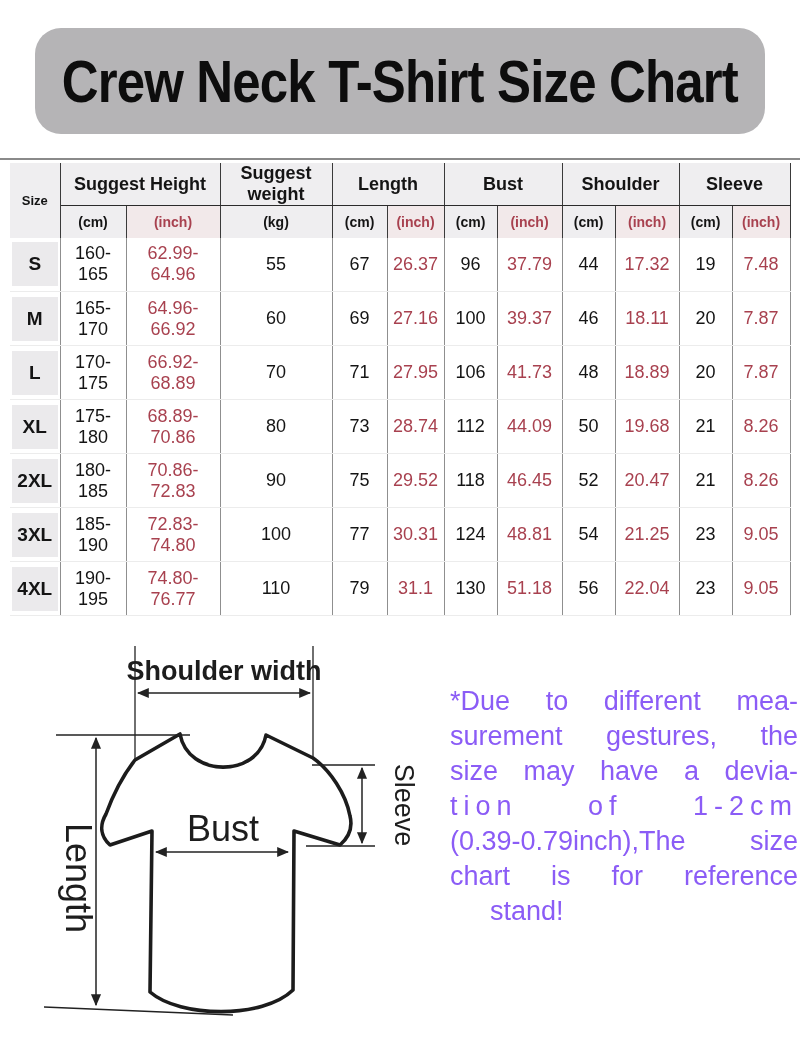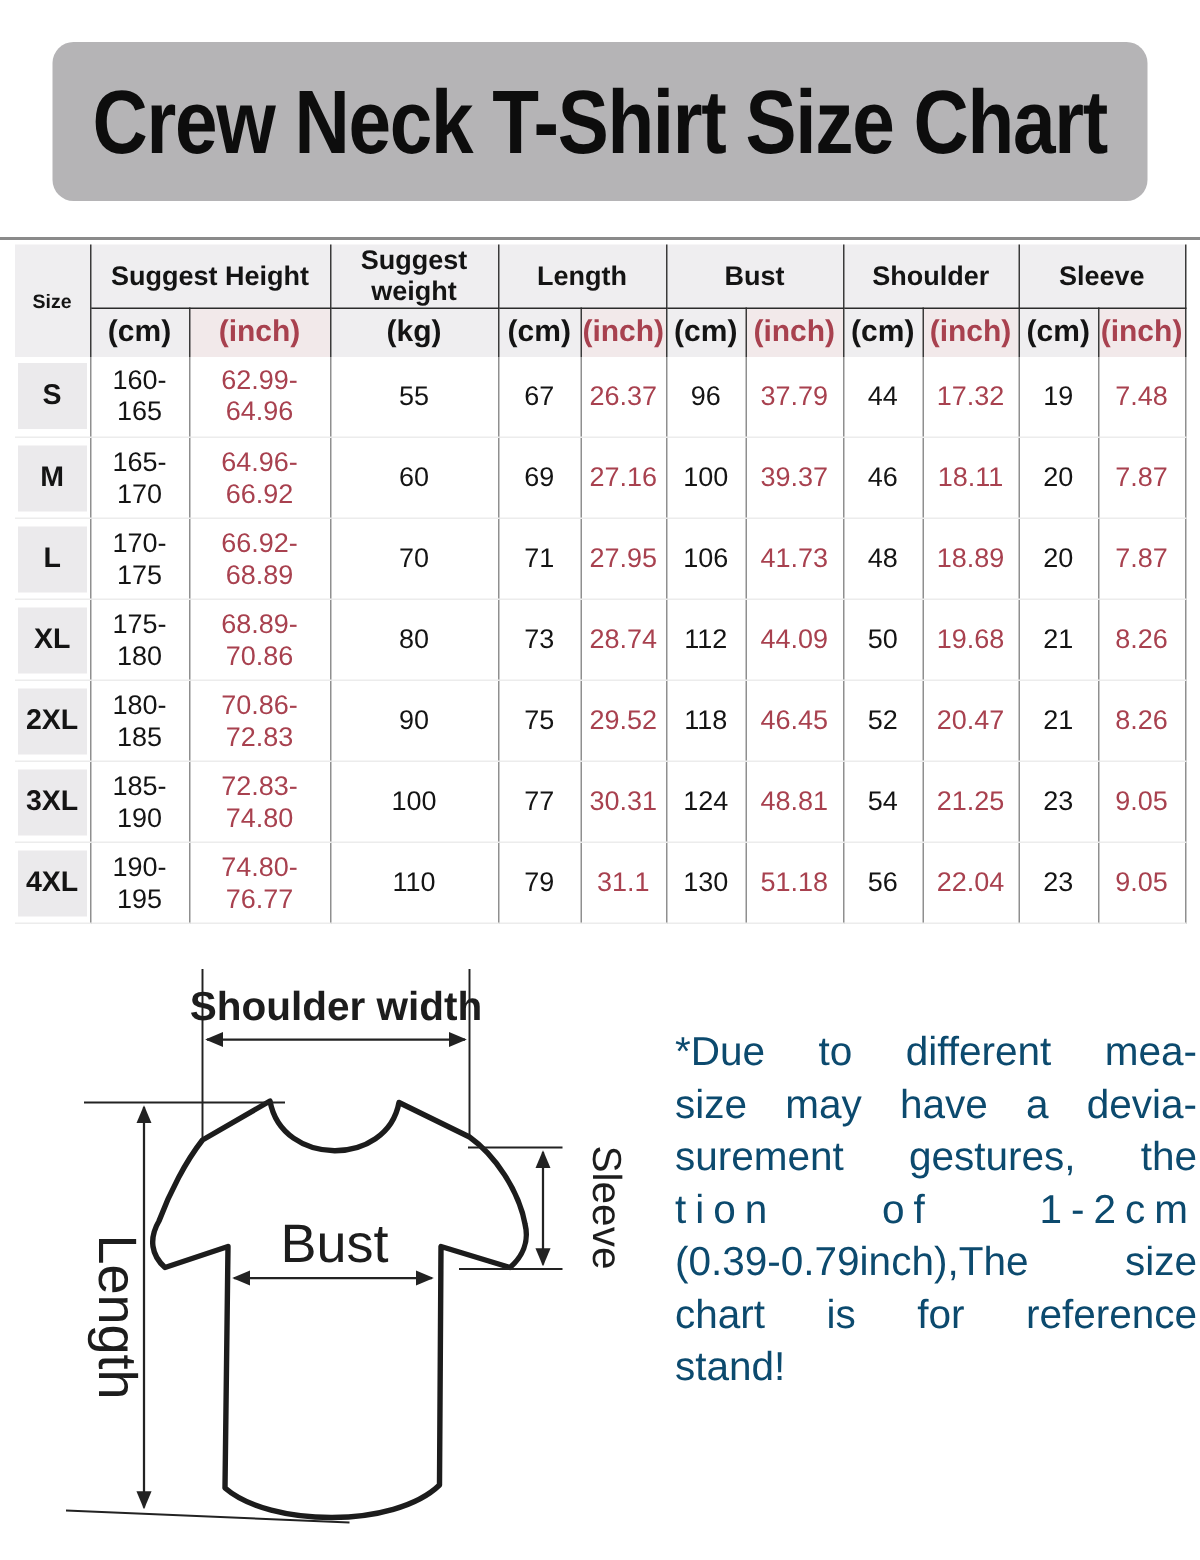--- a/index.html
+++ b/index.html
@@ -5,40 +5,40 @@
   * { box-sizing: border-box; }
   html,body { margin:0; padding:0; }
   body {
     width:800px; height:1040px; background:#ffffff; overflow:hidden;
     font-family:"Liberation Sans","DejaVu Sans",sans-serif; color:#111;
   }
 
   
   .banner {
     width:730px; height:106px; margin:28px auto 0;
-    background:#b5b4b6; border-radius:14px;
+    background:#b5b4b6; border-radius:26px;
     display:flex; align-items:center; justify-content:center;
   }
   .banner h1 {
     margin:0; font-size:60px; font-weight:700; color:#0d0d0d;
     letter-spacing:-1px; white-space:nowrap;
     transform:scaleX(0.85);
   }
 
   
   .table-wrap { margin-top:24px; border-top:2px solid #8a8a8a; padding:3px 10px 0; }
   table.size-table { width:780px; border-collapse:collapse; table-layout:fixed; }
   .size-table th, .size-table td { padding:0; text-align:center; vertical-align:middle; }
 
   .size-table th {
     background:#efeef0; font-weight:600; font-size:18px; color:#141414;
     border-left:1.5px solid #3a3a3a; border-right:1.5px solid #3a3a3a;
   }
   .size-table th.group { height:38px; border-bottom:1.5px solid #2b2b2b; }
-  .size-table th.unit  { height:32px; font-size:20px; font-weight:600; }
+  .size-table th.unit  { height:32px; font-size:14px; font-weight:600; }
   .size-table th.unit.inch { color:#a8414f; background:#f2e9ea; }
   .size-table th.size-head { font-size:13px; border-left:none; }
 
   .size-table td {
     height:54px; font-size:18px; color:#141414; background:#ffffff;
     border-left:1px solid #8f8f8f; border-right:1px solid #8f8f8f;
     border-bottom:1px solid #ececec;
   }
   .size-table td.inch { color:#a8414f; }
   .size-table td.size-col { border-left:none; }
@@ -48,26 +48,26 @@
     font-size:19px; font-weight:600;
   }
 
   
   .bottom { display:flex; margin-top:22px; }
   .diagram { margin-left:28px; flex:0 0 auto; }
   .diagram svg text { font-family:"Liberation Sans","DejaVu Sans",sans-serif; fill:#1d1d1d; }
 
   .note { width:348px; margin-left:2px; margin-top:46px; }
   .note-line {
-    font-size:27px; line-height:35px; color:#0c4a6e;
+    font-size:27px; line-height:35px; color:#8b5cf6;
     text-align:justify; text-align-last:justify; white-space:nowrap;
   }
   .note-line:nth-child(4) { letter-spacing:6px; }
   .note-line:nth-child(7) { letter-spacing:2px; }
-  .note-line:last-child { text-align-last:left; letter-spacing:0; }
+  .note-line:last-child { text-align-last:left; letter-spacing:0;margin-left:40px; }
 </style>
 </head>
 <body>
 
 <div class="banner">
   <h1>Crew Neck T-Shirt Size Chart</h1>
 </div>
 
 <div class="table-wrap">
   <table class="size-table">
@@ -264,20 +264,20 @@
 
       <line x1="284" y1="127" x2="347" y2="127" stroke="#222" stroke-width="1.3"></line>
       <line x1="278" y1="208" x2="347" y2="208" stroke="#222" stroke-width="1.3"></line>
       <line x1="334" y1="130" x2="334" y2="205" stroke="#222" stroke-width="1.5" marker-start="url(#ah)" marker-end="url(#ah)"></line>
       <text transform="translate(367,167) rotate(90)" font-size="27" text-anchor="middle">Sleeve</text>
     </svg>
   </div>
 
   <div class="note">
     <div class="note-line">*Due to different mea-</div>
+    <div class="note-line">surement gestures, the</div>
     <div class="note-line">size may have a devia-</div>
-    <div class="note-line">surement gestures, the</div>
     <div class="note-line">tion of 1-2cm</div>
     <div class="note-line">(0.39-0.79inch),The size</div>
     <div class="note-line">chart is for reference</div>
     <div class="note-line">stand!</div>
   </div>
 </div>
 
 </body></html>

